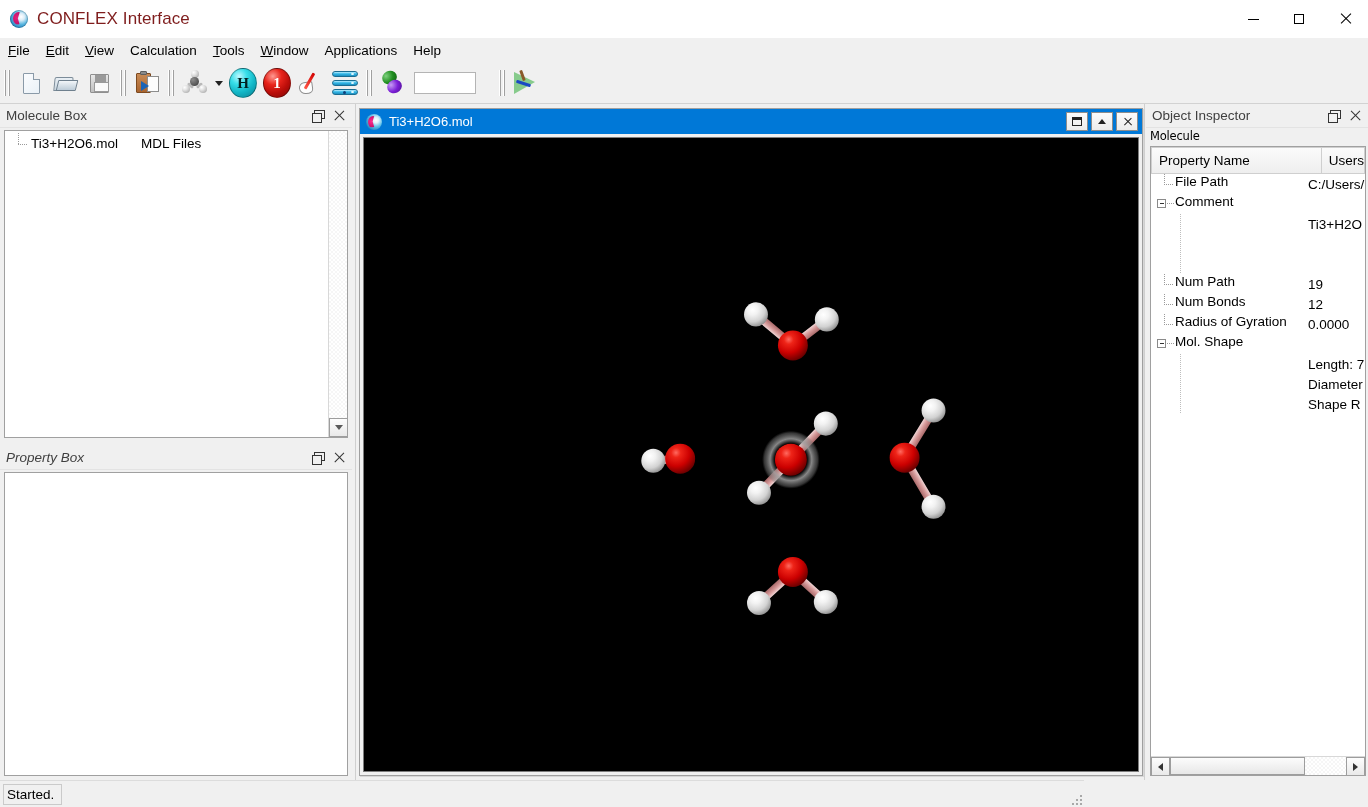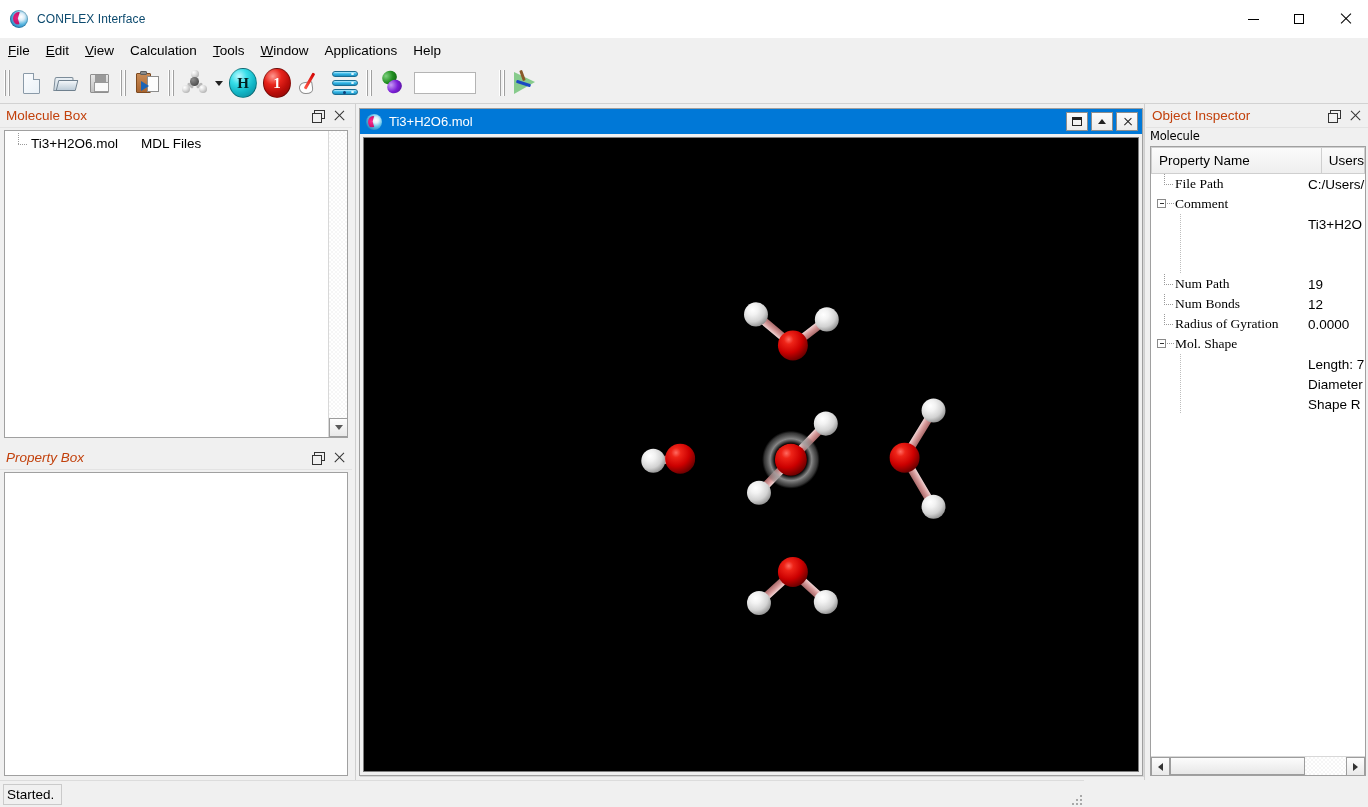--- a/index.html
+++ b/index.html
@@ -26,21 +26,21 @@
       radial-gradient(circle at 62% 38%, #ffffff 0%, #d9ecf7 22%, #58b6e0 48%, #1878b8 80%, #0f4f82 100%);
     position: relative;
     box-shadow: inset 0 0 0 1px rgba(0,0,0,0.18);
   }
   .title-logo::after {
     content: ""; position: absolute; left: 3px; top: 2px; width: 11px; height: 13px;
     border-radius: 50%;
     background: radial-gradient(circle at 35% 45%, #e8207a 0%, #c0136a 60%, transparent 72%);
     clip-path: polygon(0 0, 62% 0, 44% 50%, 62% 100%, 0 100%);
   }
-  .title-text { font-size: 12px; color: #0c4a6e; letter-spacing: .1px; }
+  .title-text { font-size: 17px; color: #7f1d1d; letter-spacing: .1px; }
   .win-controls { position: absolute; right: 0; top: 0; height: 38px; display: flex; }
   .win-btn {
     width: 46px; height: 38px; display: flex; align-items: center; justify-content: center;
     background: #ffffff;
   }
   .glyph-min { width: 11px; height: 1px; background: #000; }
   .glyph-max { width: 10px; height: 10px; border: 1px solid #000; }
   .glyph-close { position: relative; width: 12px; height: 12px; }
   .glyph-close::before, .glyph-close::after {
     content: ""; position: absolute; left: 0; top: 5px; width: 14px; height: 1px; background: #000;
@@ -150,21 +150,21 @@
   .ic-axes { width:26px;height:24px; position:relative; }
   .ic-axes .tri { position:absolute; left:1px; top:1px; width:0;height:0;
     border-left: 21px solid #74c47a; border-top: 10px solid transparent; border-bottom: 12px solid transparent; opacity:.85;}
   .ic-axes .ax { position:absolute; height:3px; border-radius:1px; }
   .ic-axes .ax1 { left:3px; top:11px; width:15px; background:#1a49c4; transform: rotate(18deg);}
   .ic-axes .ax2 { left:4px; top:3px; width:11px; background:#8a5a2a; transform: rotate(70deg);}
 
   
   .panel-head {
     height: 24px; background: #f0f0f0; display:flex; align-items:center;
-    font-size: 13.5px; padding-left: 6px; color:#c2410c;
+    font-size: 13.5px; padding-left: 6px; color:#404040;
     border-bottom: 1px solid #e3e3e3;
   }
   .panel-head .ttl { flex: 1; }
   .pbtn { width: 18px; height: 18px; display:flex; align-items:center; justify-content:center; margin-right: 4px; }
   .gl-float { position:relative; width:11px; height:11px; }
   .gl-float::before { content:""; position:absolute; left:2px; top:0; width:9px;height:7px;border:1.4px solid #333;}
   .gl-float::after { content:""; position:absolute; left:0; top:3px; width:8px;height:8px;border:1.4px solid #333; background:#f0f0f0;}
   .gl-x { position:relative; width:12px;height:12px; }
   .gl-x::before, .gl-x::after { content:""; position:absolute; left:0; top:5px; width:13px;height:1.4px;background:#333;}
   .gl-x::before { transform: rotate(45deg);} .gl-x::after { transform: rotate(-45deg);}
@@ -217,21 +217,21 @@
 
   
   .oi-sub { font-size: 11.5px; padding-left: 4px; height: 16px; line-height: 16px;
     font-family: "DejaVu Sans", sans-serif; letter-spacing: -.2px; }
   .oi-wrap {
     position:absolute; left:4px; right:2px; top:42px; bottom:4px;
     background:#fff; border:1px solid #a0a0a0; display:flex; flex-direction:column; overflow:hidden;
   }
   .oi-body { flex:1; position:relative; overflow:hidden; }
   .oi-row { display:flex; height:20px; font-size:13.5px; align-items:center; }
-  .oi-name { width:157px; flex:0 0 auto; display:flex; align-items:center; padding-left:4px; overflow:hidden; white-space:nowrap;font-family:Liberation Serif, serif;}
+  .oi-name { width:157px; flex:0 0 auto; display:flex; padding-left:4px; overflow:hidden; white-space:nowrap;}
   .oi-val { flex:1; white-space:nowrap; overflow:hidden; }
   .leaf-elbow { width: 20px; height:20px; position:relative; flex:0 0 auto; }
   .leaf-elbow::before { content:""; position:absolute; left:9px; top:0; width:1px; height:10px;
     background: repeating-linear-gradient(#9a9a9a 0 1px, transparent 1px 2px); }
   .leaf-elbow::after { content:""; position:absolute; left:9px; top:10px; width:9px; height:1px;
     background: repeating-linear-gradient(to right, #9a9a9a 0 1px, transparent 1px 2px); }
   .exp-box { width:20px;height:20px; position:relative; flex:0 0 auto; }
   .exp-box .sq { position:absolute; left:2px; top:5px; width:9px;height:9px; border:1px solid #8a8a8a; background:#fff;}
   .exp-box .sq::before { content:""; position:absolute; left:1.5px; top:3px; width:4px;height:1px; background:#333;}
   .exp-box::after { content:""; position:absolute; left:12px; top:9px; width:7px;height:1px;

